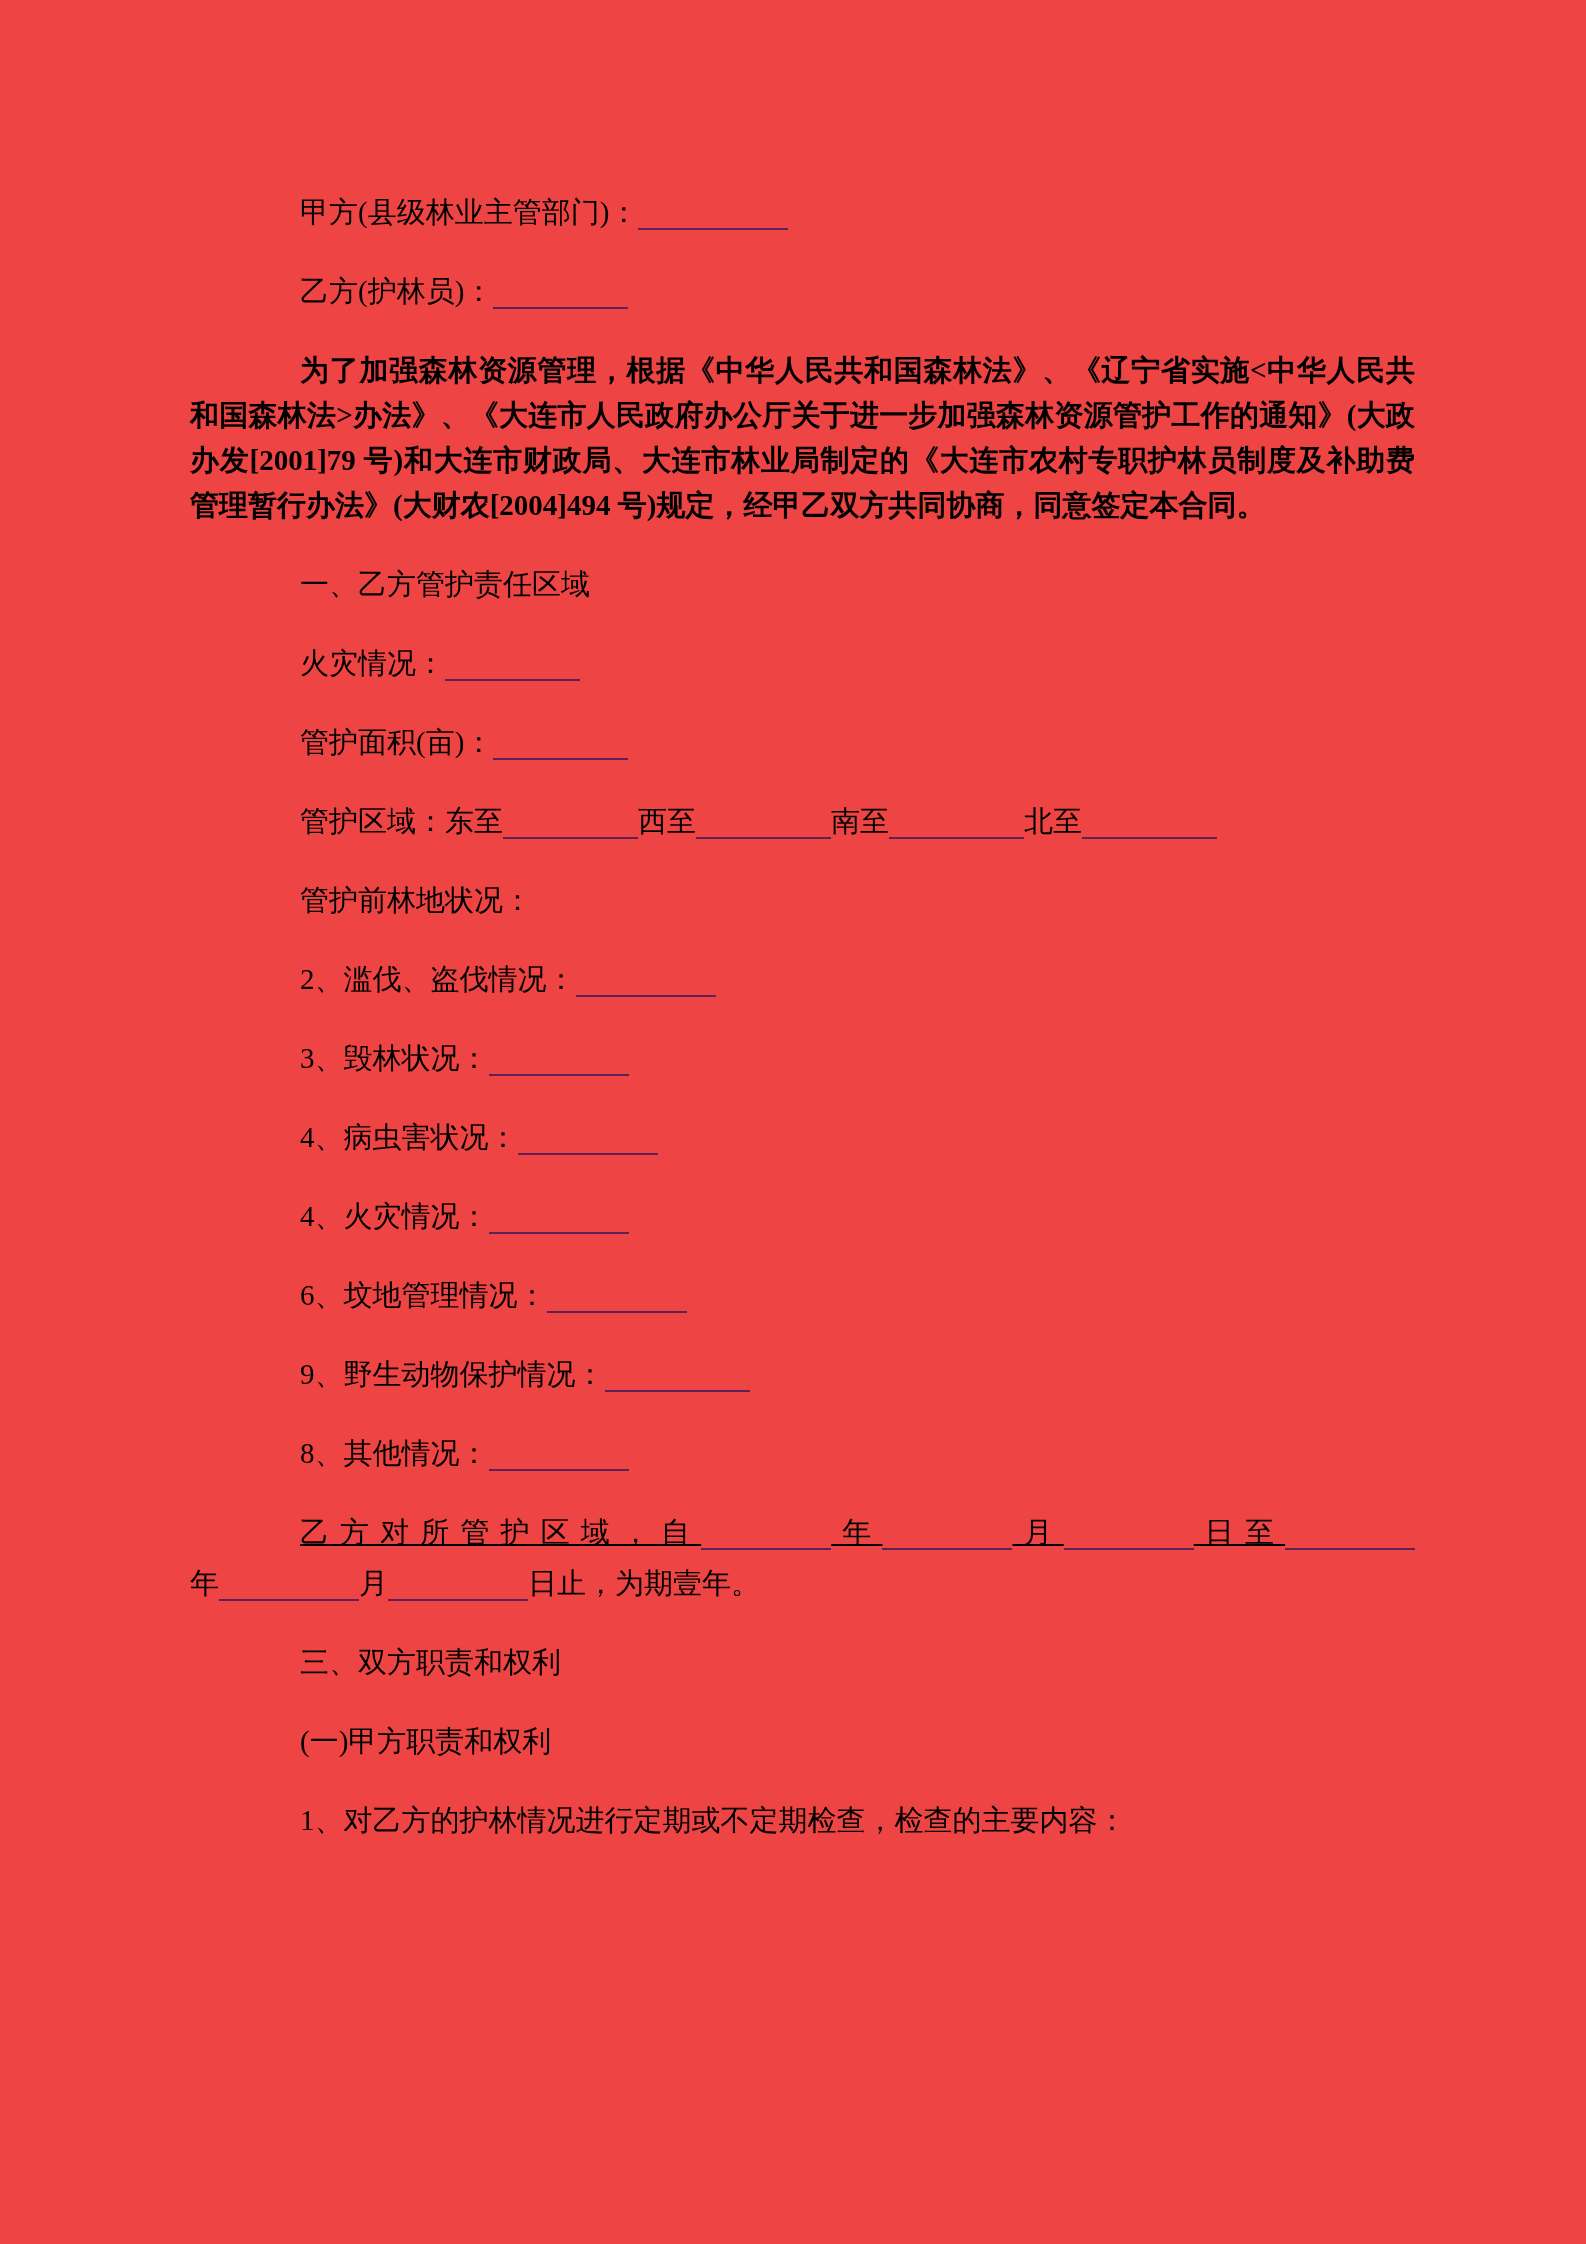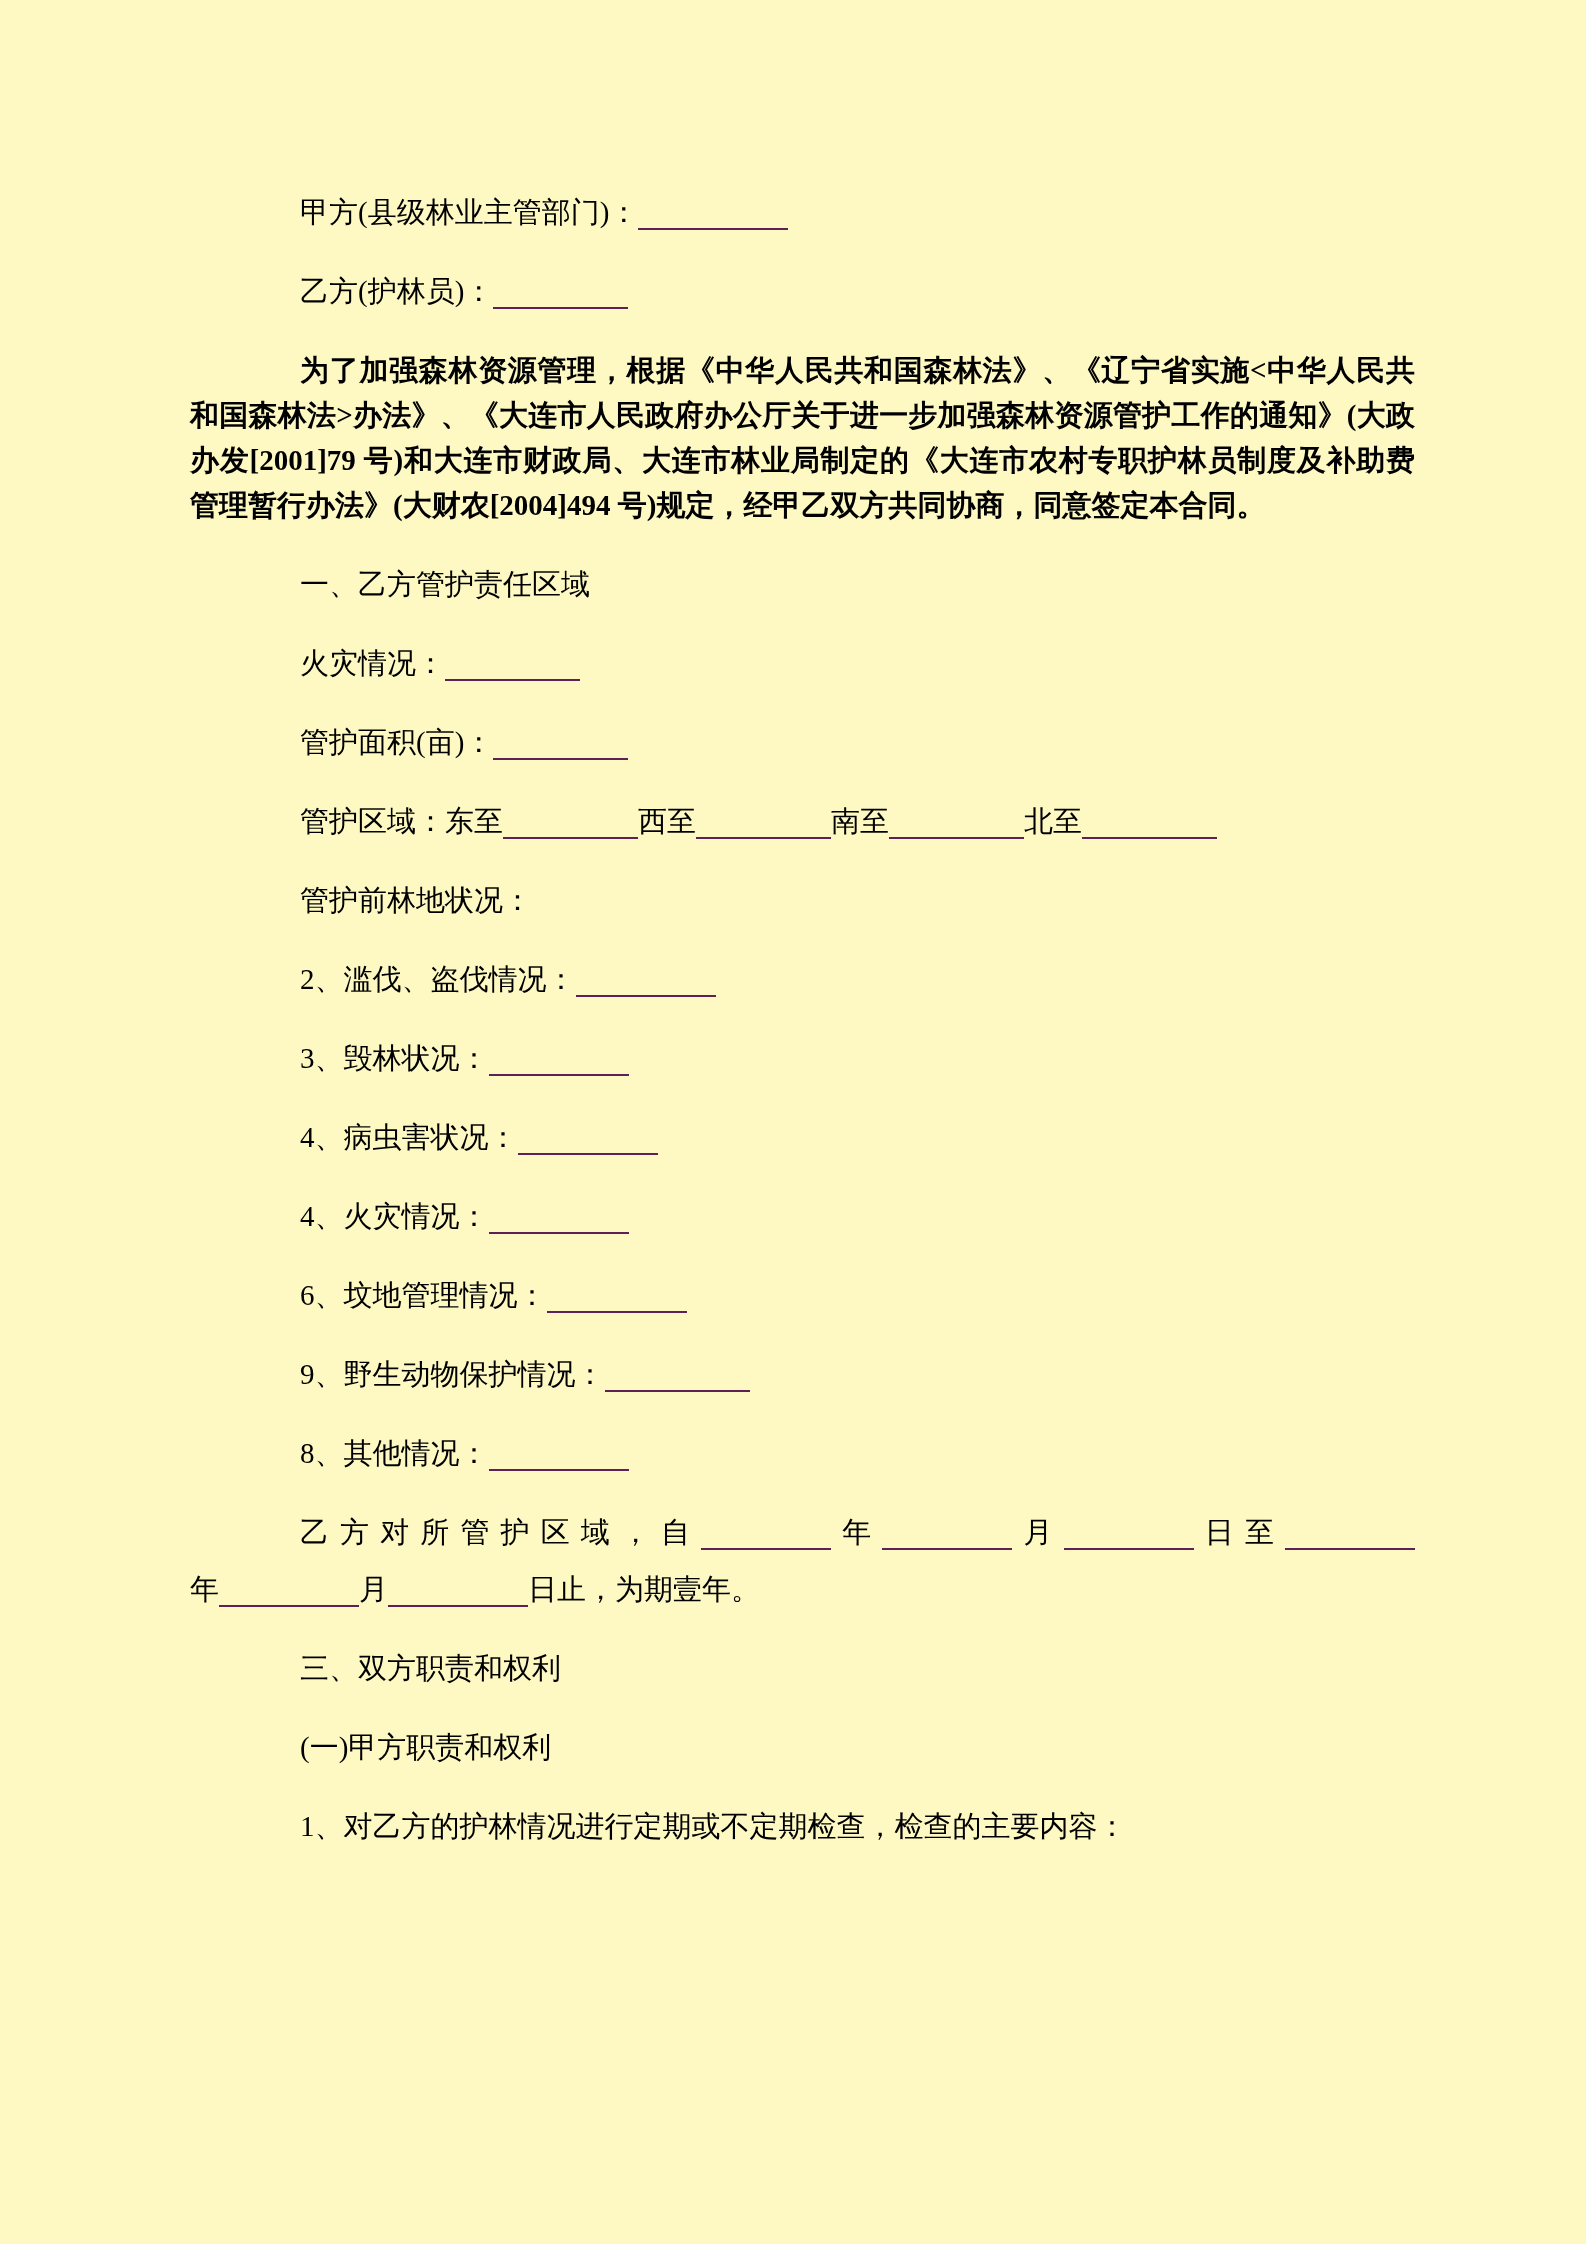--- a/index.html
+++ b/index.html
@@ -13,31 +13,31 @@
     font-family: "Liberation Serif", "DejaVu Serif", serif;
     font-size: 29px;
     color: #000000;
     overflow: hidden;
   }
   .doc {
     box-sizing: border-box;
     width: 1586px;
     min-height: 2244px;
     padding: 190px 171px 60px 190px;
-    background: #fef9c3;
+    background: #ef4444;
   }
   p.blk {
     margin: 0 0 34px 0;
     line-height: 45px;
     white-space: normal;
   }
   p.indent { text-indent: 110px; }
   p.flow { text-align: justify; font-weight: bold; }
   p.jlast { text-align: justify; text-align-last: justify; }
-  p.tight { margin-bottom: 12px; }
+  p.tight { margin-bottom: 6px; text-decoration: underline; }
   .blank {
     display: inline-block;
     height: 20px;
     border-bottom: 2px solid #5e2057;
     vertical-align: -8px;
   }
 </style>
 </head>
 <body>
 

